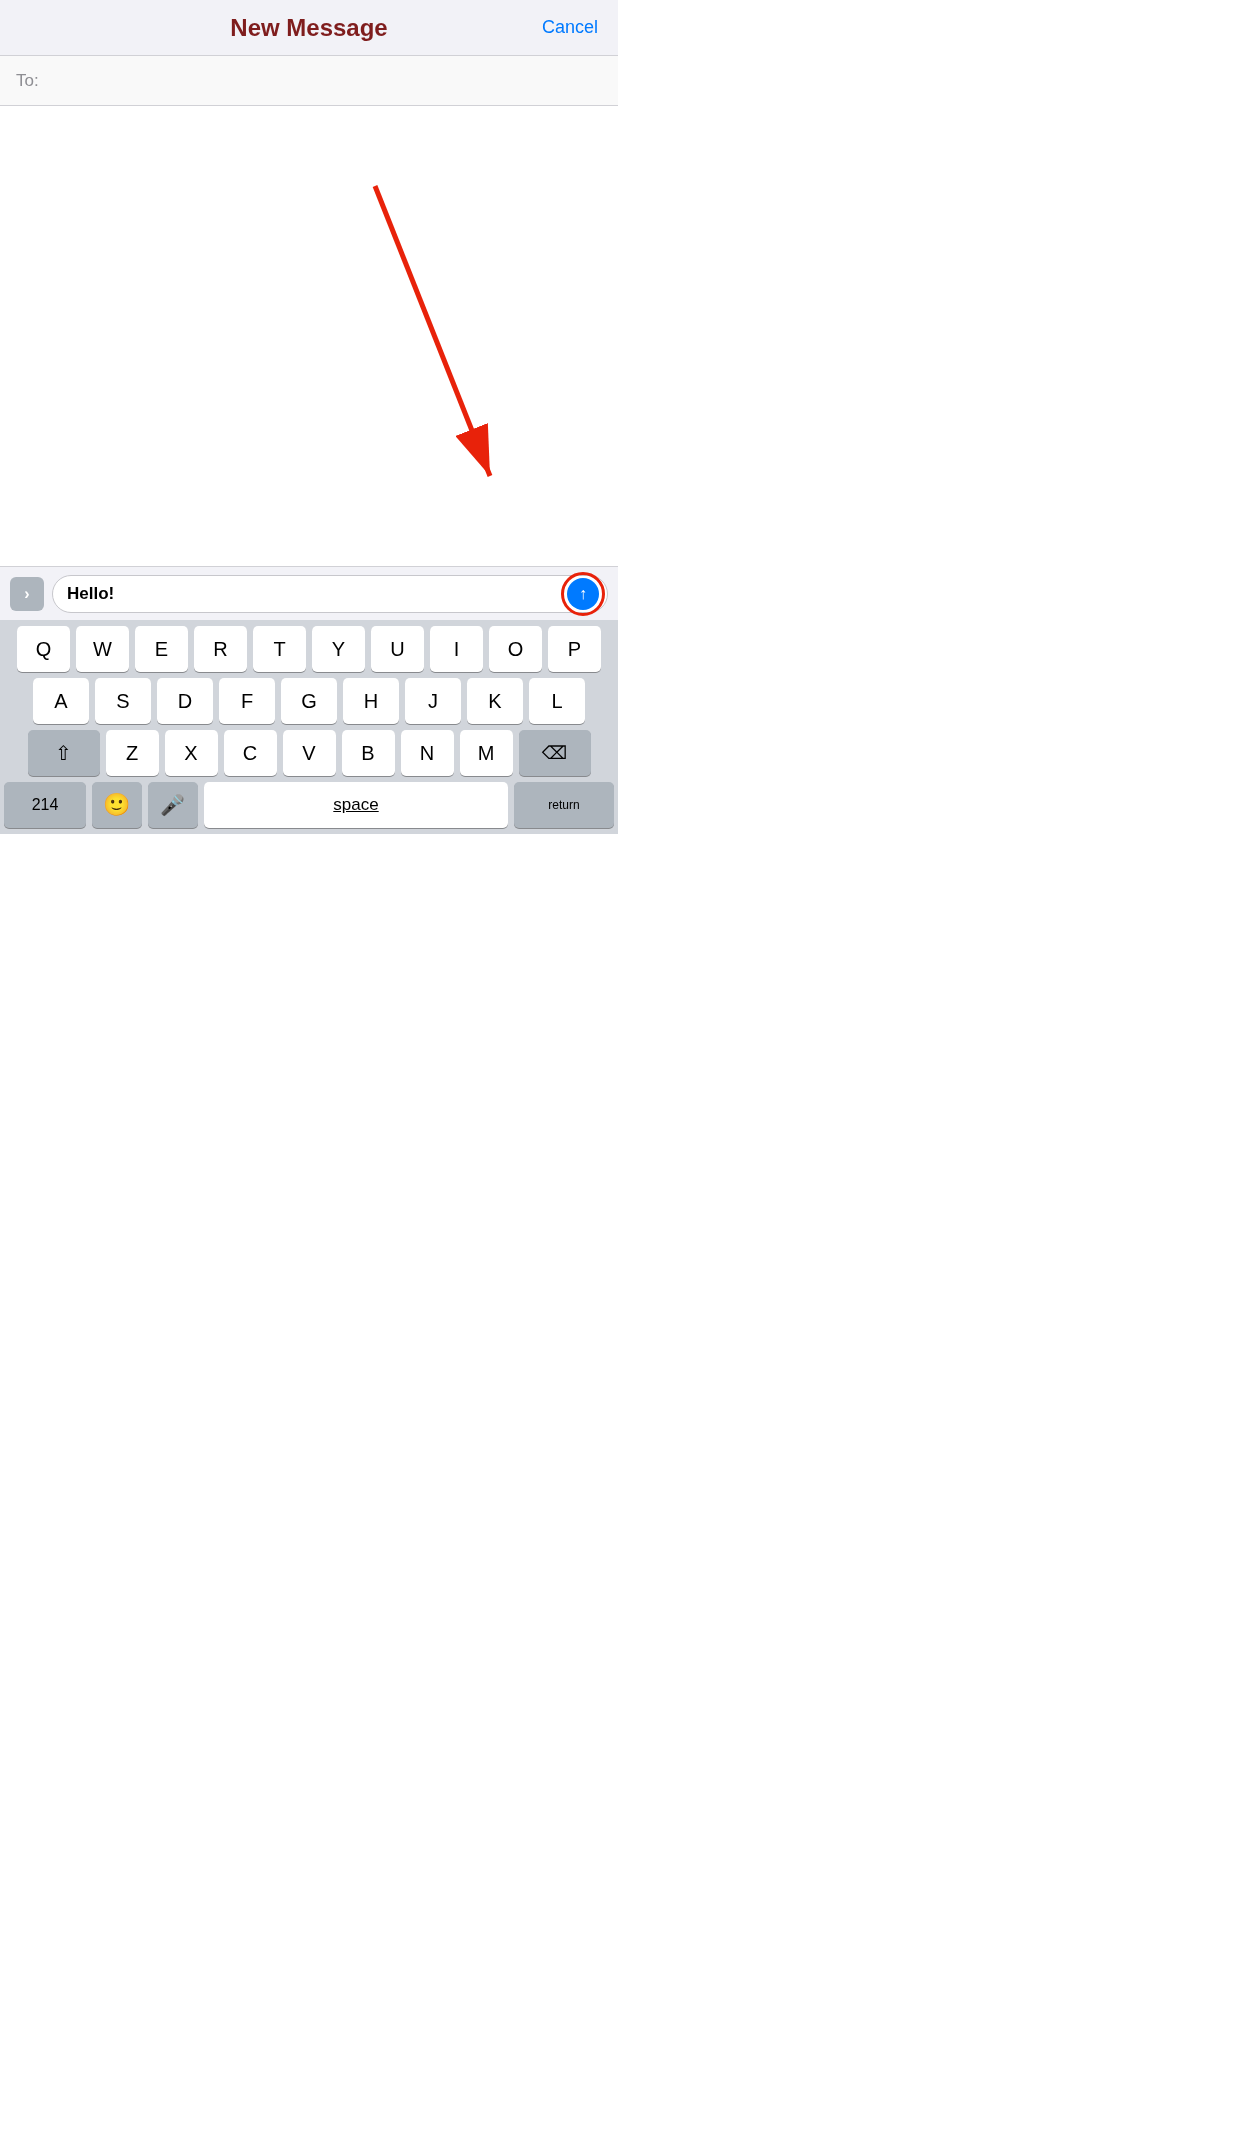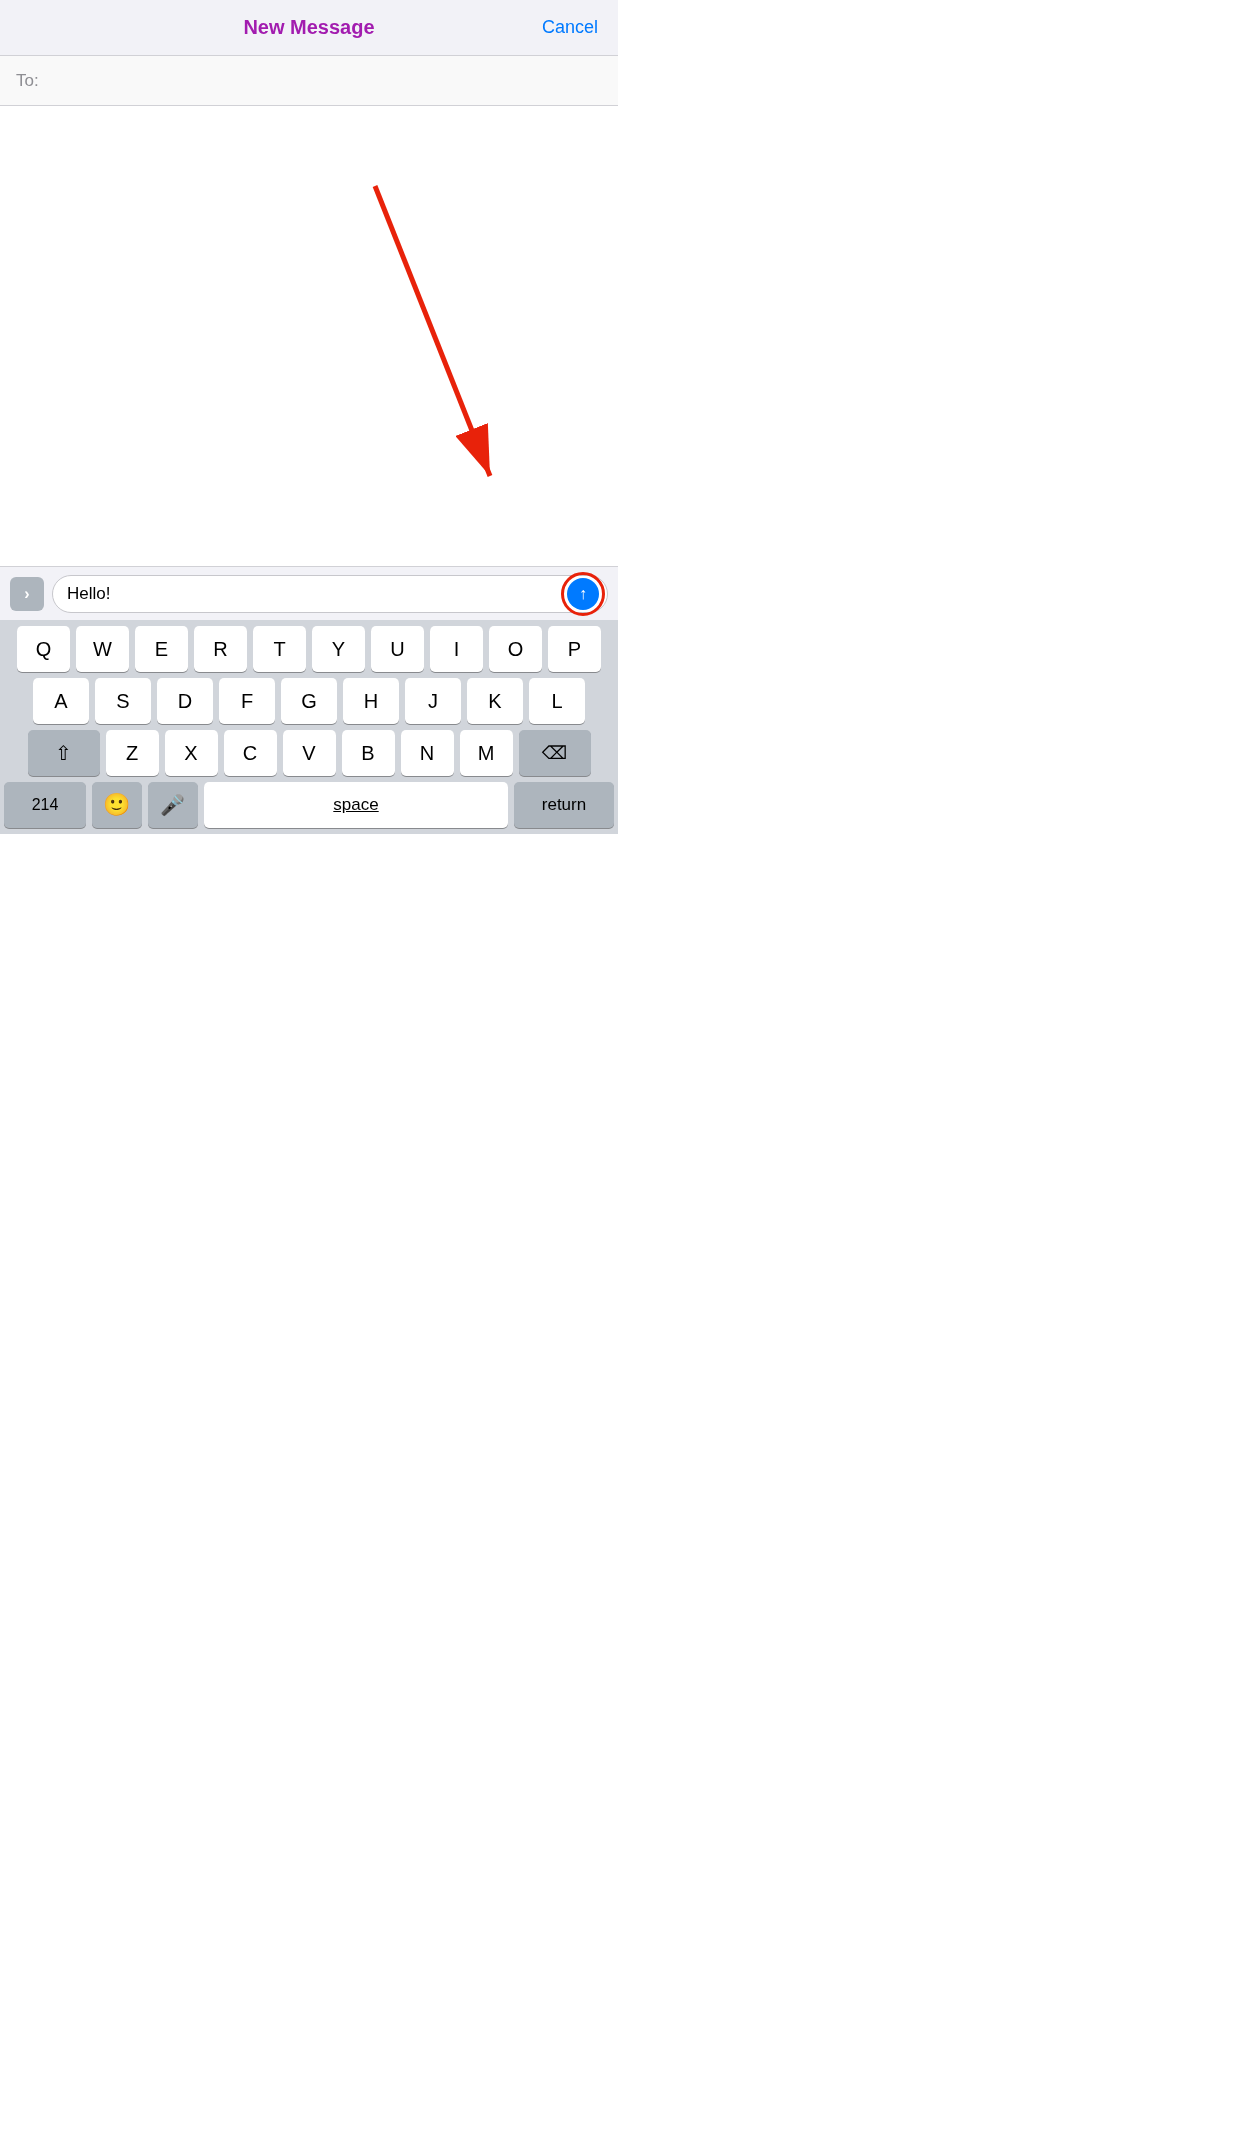--- a/index.html
+++ b/index.html
@@ -17,23 +17,23 @@
       display: flex;
       align-items: center;
       justify-content: center;
       padding: 16px 20px;
       border-bottom: 1px solid #d1d1d6;
       background: #f2f2f7;
       position: relative;
       height: 56px;
     }
     .header-title {
-      font-size: 20px;
+      font-size: 24px;
       font-weight: 600;
-      color: #a21caf;
+      color: #7f1d1d;
     }
     .header-cancel {
       position: absolute;
       right: 20px;
       font-size: 18px;
       color: #007aff;
       background: none;
       border: none;
       cursor: pointer;
     }
@@ -98,20 +98,21 @@
       padding: 6px 8px 6px 14px;
       height: 38px;
     }
     .message-input {
       flex: 1;
       border: none;
       outline: none;
       font-size: 17px;
       color: #000;
       background: transparent;
+      font-weight: bold;
     }
     .send-btn-wrap {
       position: relative;
       width: 32px;
       height: 32px;
       flex-shrink: 0;
     }
     .send-btn {
       width: 32px;
       height: 32px;
@@ -178,21 +179,21 @@
     
     .row3 .key { width: 53px; }
     .key-shift { width: 72px !important; }
     .key-delete { width: 72px !important; font-size: 18px; }
     
     .row4 .key { height: 46px; }
     .key-123 { width: 82px !important; font-size: 16px; }
     .key-emoji { width: 50px !important; font-size: 22px; }
     .key-mic { width: 50px !important; font-size: 20px; }
     .key-space { flex: 1; font-size: 17px; text-decoration: underline; }
-    .key-return { width: 100px !important; font-size: 17px; }
+    .key-return { width: 100px !important; font-size: 12px; }
 
     
     .arrow-svg {
       position: absolute;
       top: 0;
       left: 0;
       width: 100%;
       height: 100%;
       pointer-events: none;
     }

